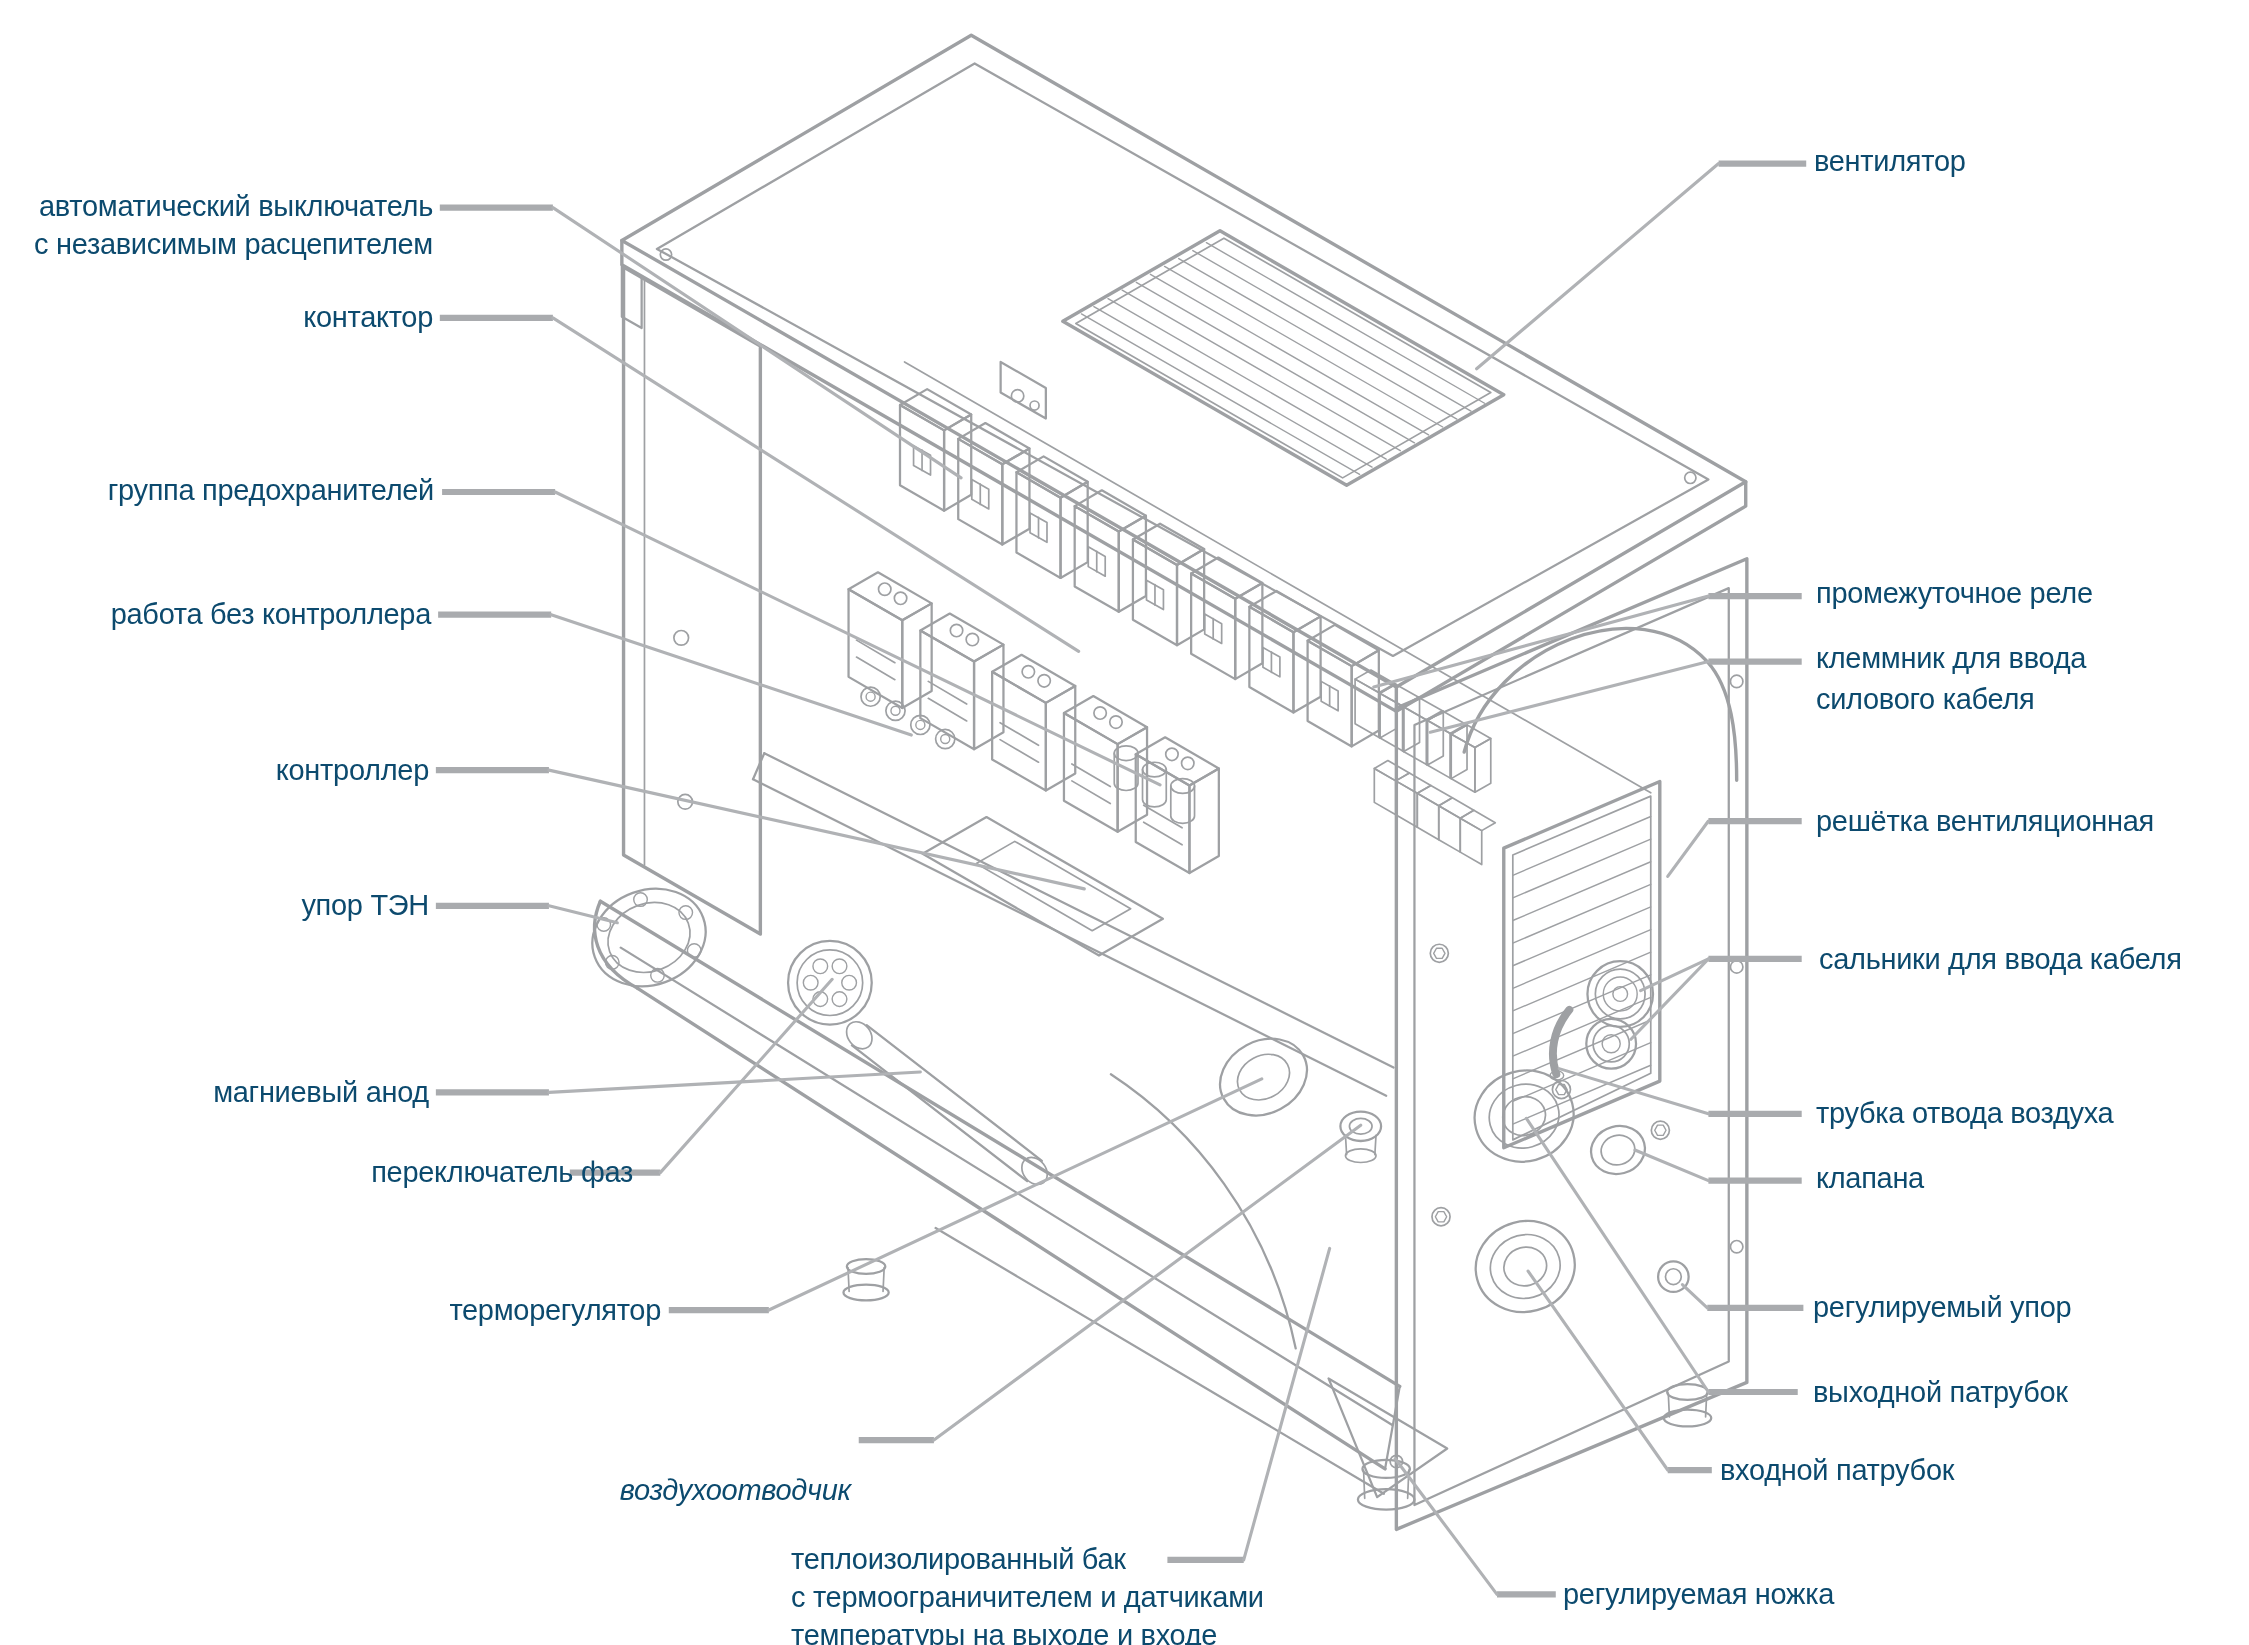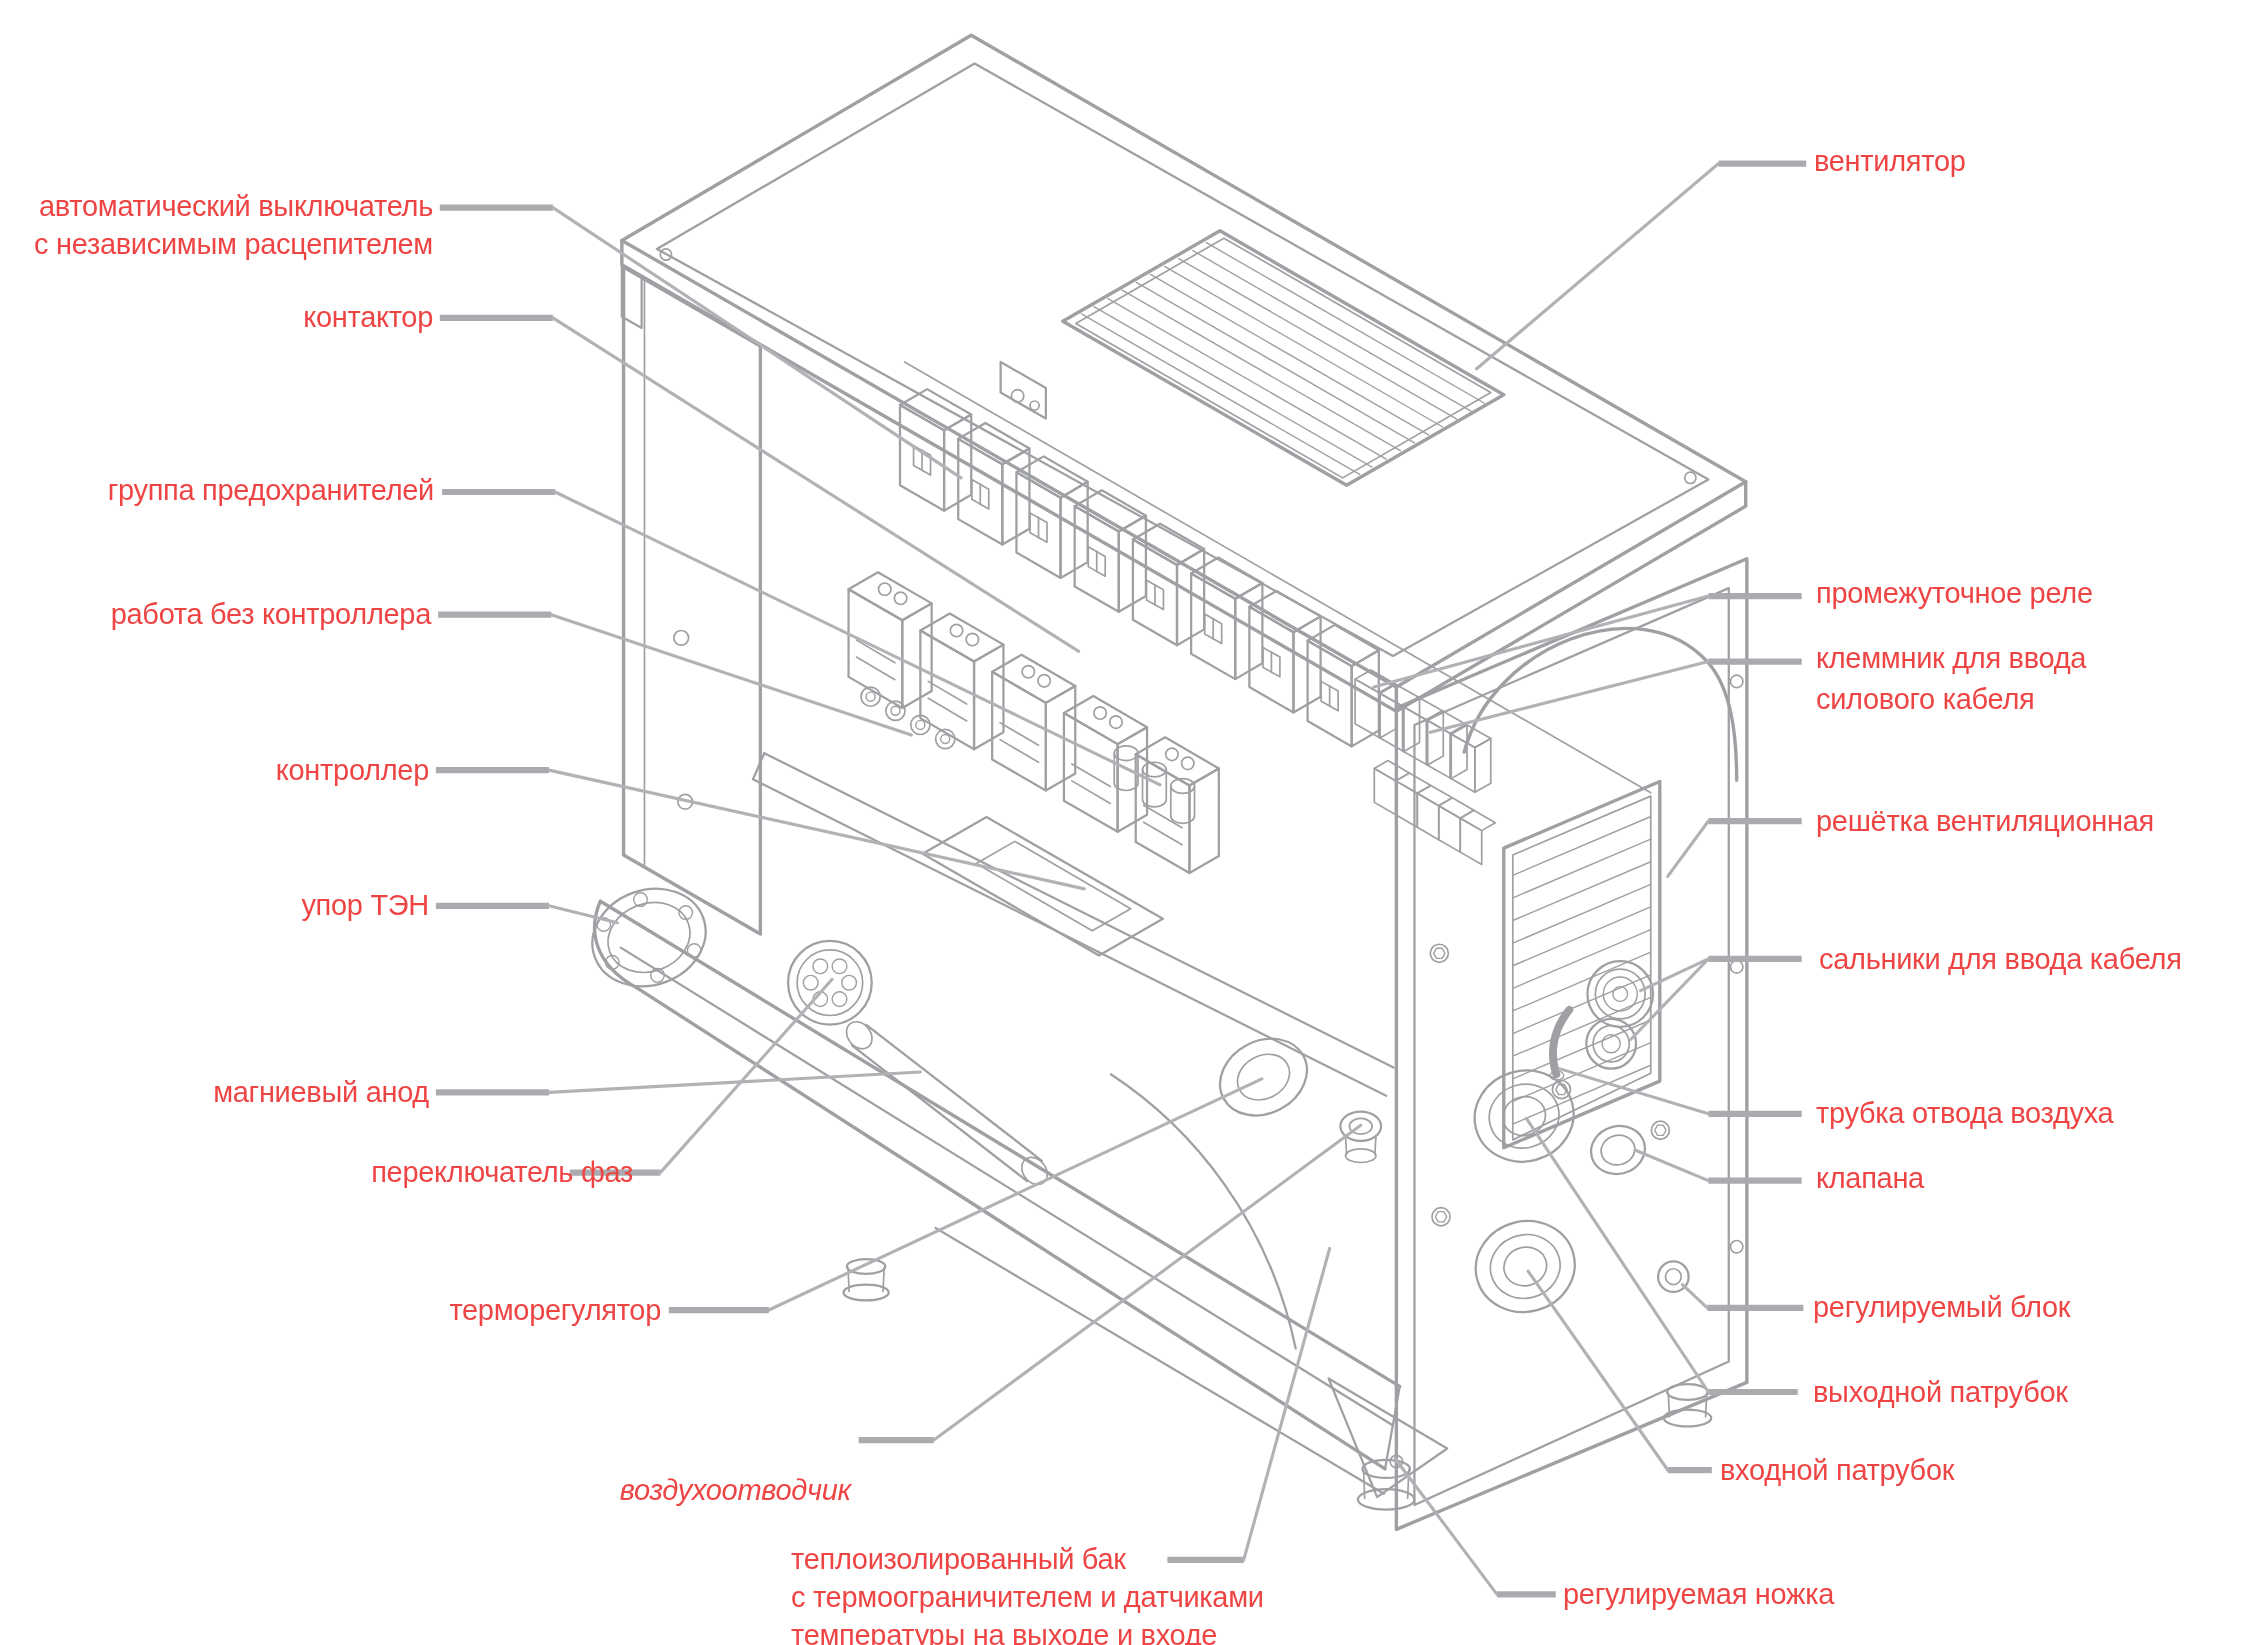--- a/index.html
+++ b/index.html
@@ -1,19 +1,19 @@
 <!DOCTYPE html>
 <html style="font-size:9px"><head>
 <meta charset="utf-8">
 <style>
   html,body{margin:0;padding:0;background:#ffffff;}
   #stage{position:relative;width:2250px;height:1646px;background:#fff;overflow:hidden;
          font-family:"Liberation Sans",sans-serif;}
   svg{position:absolute;left:0;top:0;}
-  .lbl{position:absolute;color:#ef4444;font-size:29px;line-height:38px;white-space:nowrap;
+  .lbl{position:absolute;color:#0c4a6e;font-size:29px;line-height:38px;white-space:nowrap;
        letter-spacing:-0.3px;}
   .lbl.r{text-align:right;}
   .lbl.l{text-align:left;}
   .lbl2{line-height:41px;}
   .ln{stroke:#9ea0a3;fill:none;stroke-linecap:round;stroke-linejoin:round;}
   .w6{stroke-width:6;} .w4{stroke-width:4;} .w3{stroke-width:3;} .w2{stroke-width:2.5;}
   .lead{stroke:#b0b2b5;stroke-width:5.5;fill:none;stroke-linecap:round;stroke-linejoin:round;}
   .stub{stroke:#a9abae;stroke-width:11;fill:none;stroke-linecap:butt;}
 </style>
 </head>
@@ -446,21 +446,21 @@
   <div class="lbl l" style="left:1819px;top:940px;">
     <span>сальники для ввода кабеля</span>
   </div>
   <div class="lbl l" style="left:1816px;top:1094px;">
     <span>трубка отвода воздуха</span>
   </div>
   <div class="lbl l lbl2" style="left:1816px;top:1158px;">
     <span style="display:block">клапана</span>
   </div>
   <div class="lbl l" style="left:1813px;top:1288px;">
-    <span>регулируемый блок</span>
+    <span>регулируемый упор</span>
   </div>
   <div class="lbl l" style="left:1813px;top:1373px;">
     <span>выходной патрубок</span>
   </div>
   <div class="lbl l" style="left:1720px;top:1451px;">
     <span>входной патрубок</span>
   </div>
   <div class="lbl l" style="left:1563px;top:1575px;">
     <span>регулируемая ножка</span>
   </div>

